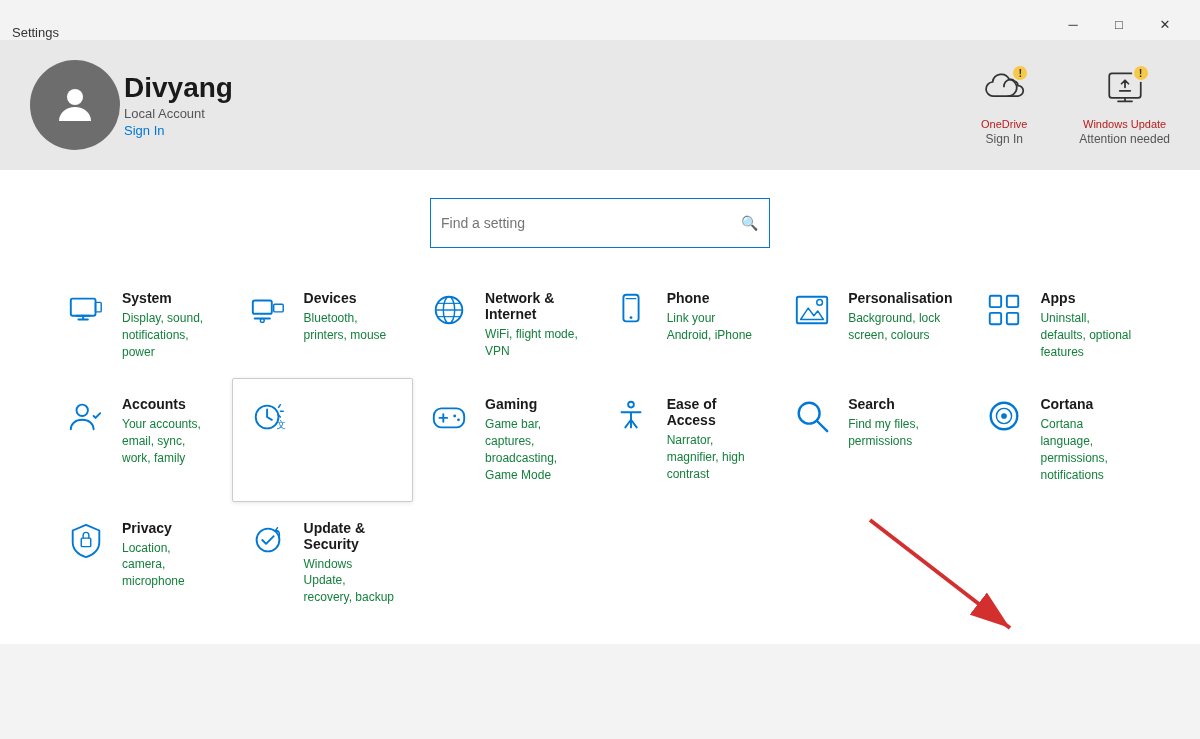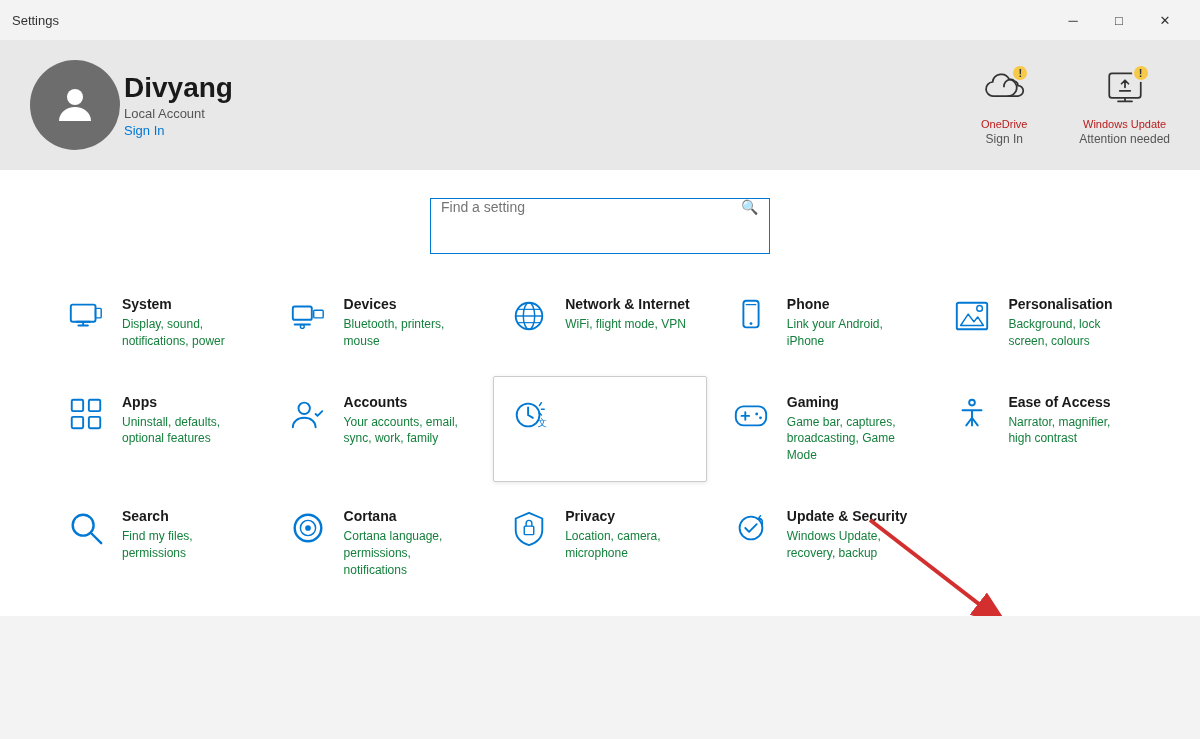--- a/index.html
+++ b/index.html
@@ -10,21 +10,21 @@
       height: 739px;
       overflow: hidden;
       position: relative;
     }
 
     
     .title-bar {
       background: #f3f3f3;
       height: 40px;
       display: flex;
-      align-items: center;
+      align-items: flex-end;
       justify-content: space-between;
       padding: 0 12px;
       border-bottom: none;
     }
     .title-bar-title {
       font-size: 13px;
       color: #333;
     }
     .title-bar-controls {
       display: flex;
@@ -150,46 +150,46 @@
     }
 
     
     .search-container {
       display: flex;
       justify-content: center;
       padding: 28px 0 24px;
     }
     .search-box {
       width: 340px;
-      height: 56px;
+      height: 50px;
       border: 1.5px solid #0078d4;
       display: flex;
-      align-items: flex-start;
+      align-items: center;
       padding: 0 10px;
       background: #fff;
     }
     .search-input {
       border: none;
       outline: none;
       flex: 1;
       font-size: 14px;
       font-family: 'Segoe UI', Arial, sans-serif;
       color: #555;
       background: transparent;
     }
     .search-icon-btn {
       color: #555;
       font-size: 14px;
     }
 
     
     .settings-grid {
       display: grid;
-      grid-template-columns: repeat(5, 1fr);
-      gap: 8px;
+      grid-template-columns: repeat(6, 1fr);
+      gap: 0;
       padding: 0 20px;
     }
     .settings-item {
       display: flex;
       align-items: flex-start;
       gap: 16px;
       padding: 18px 16px;
       cursor: pointer;
       border-radius: 2px;
       transition: background 0.1s;

